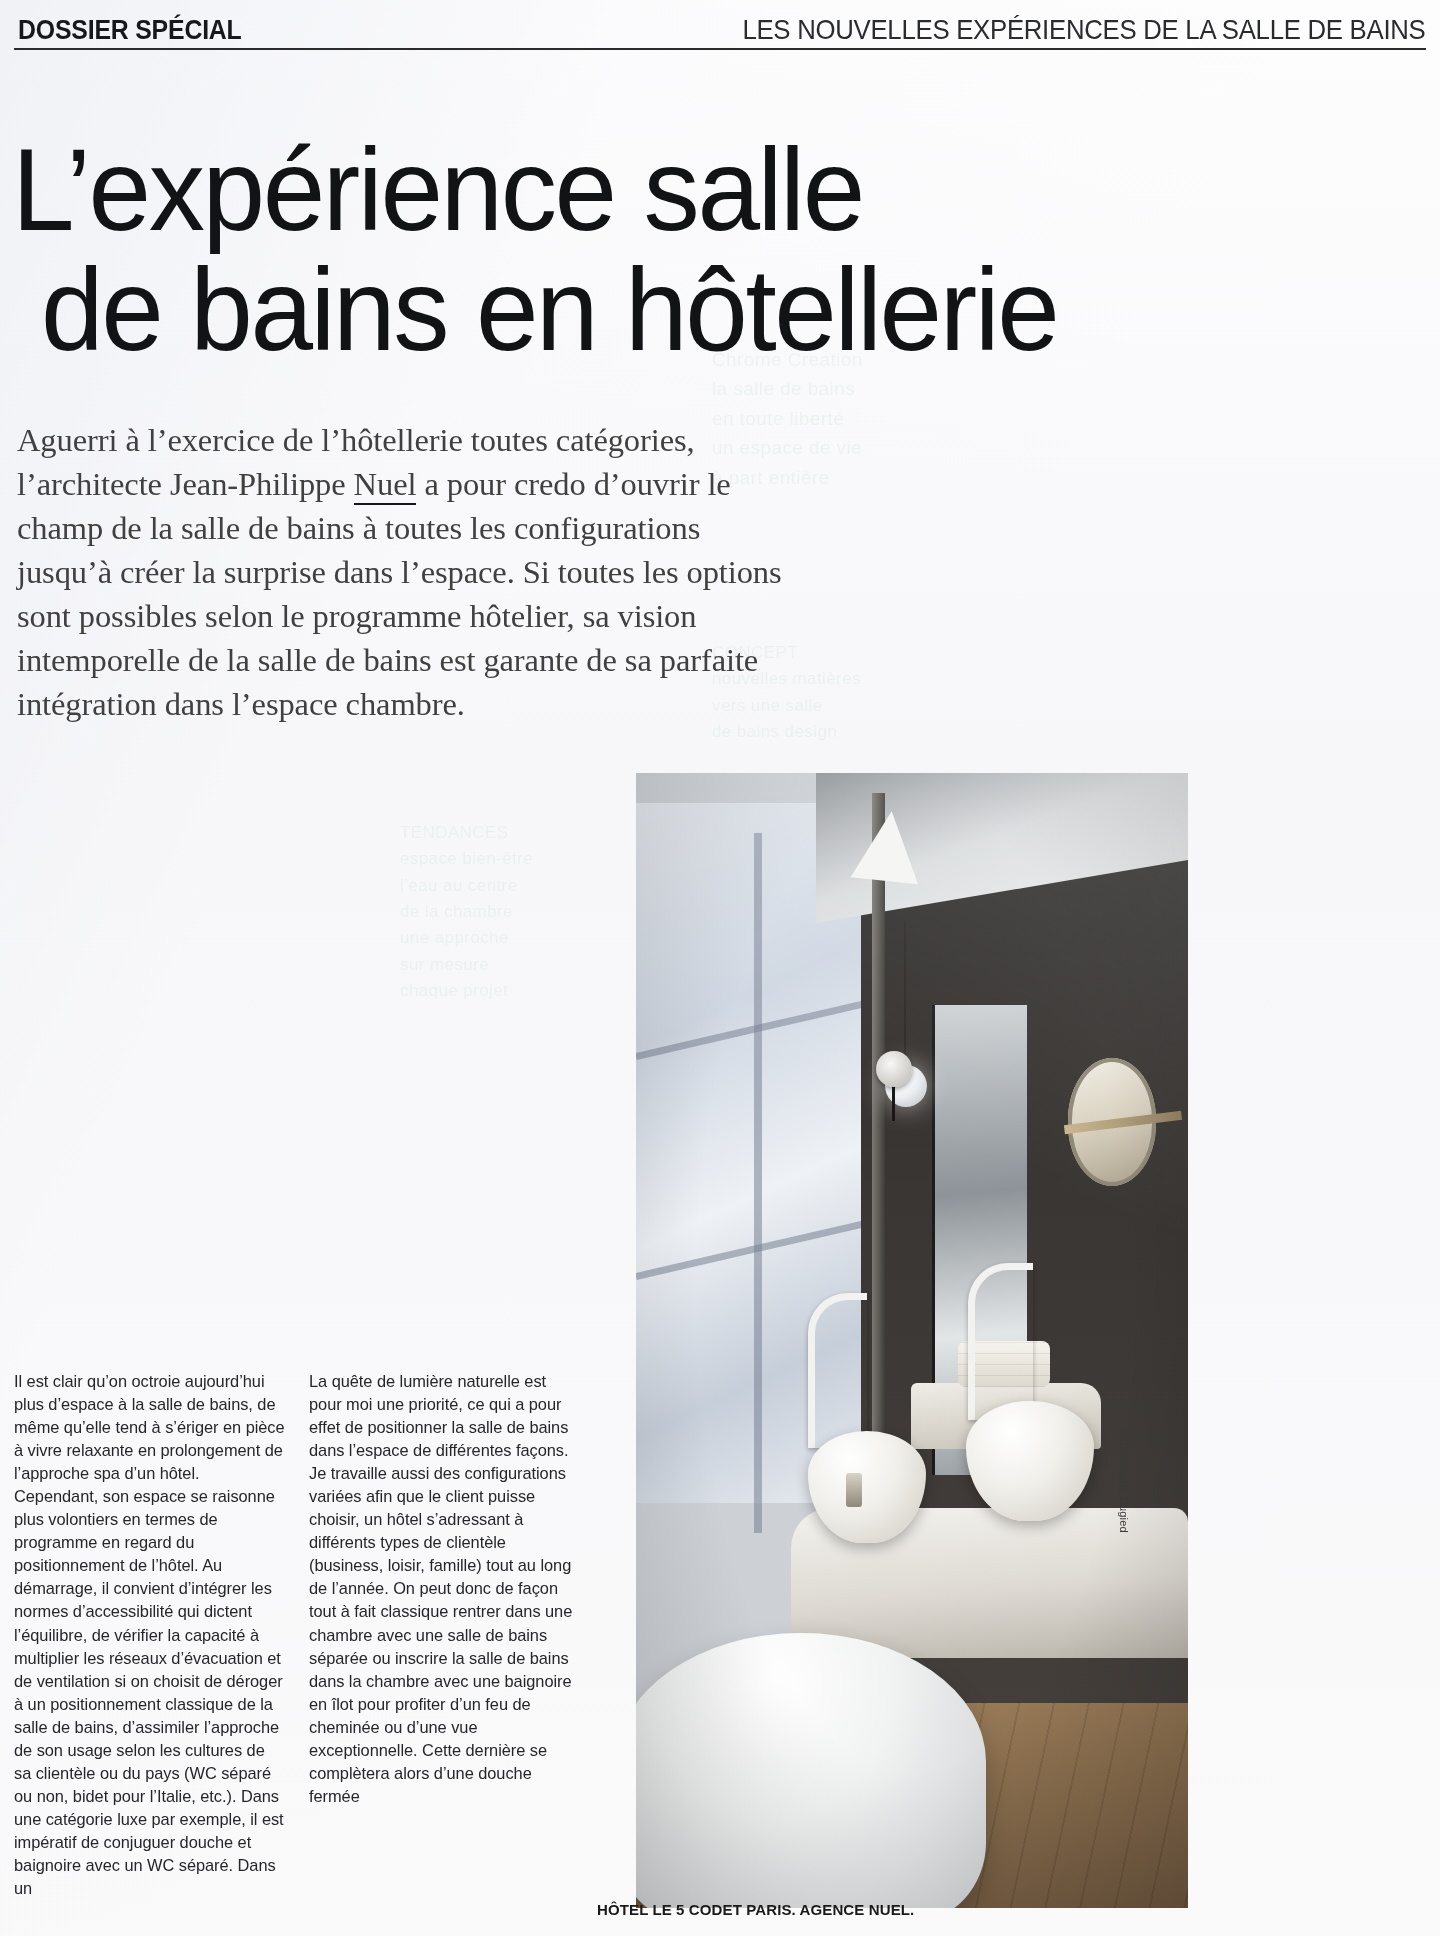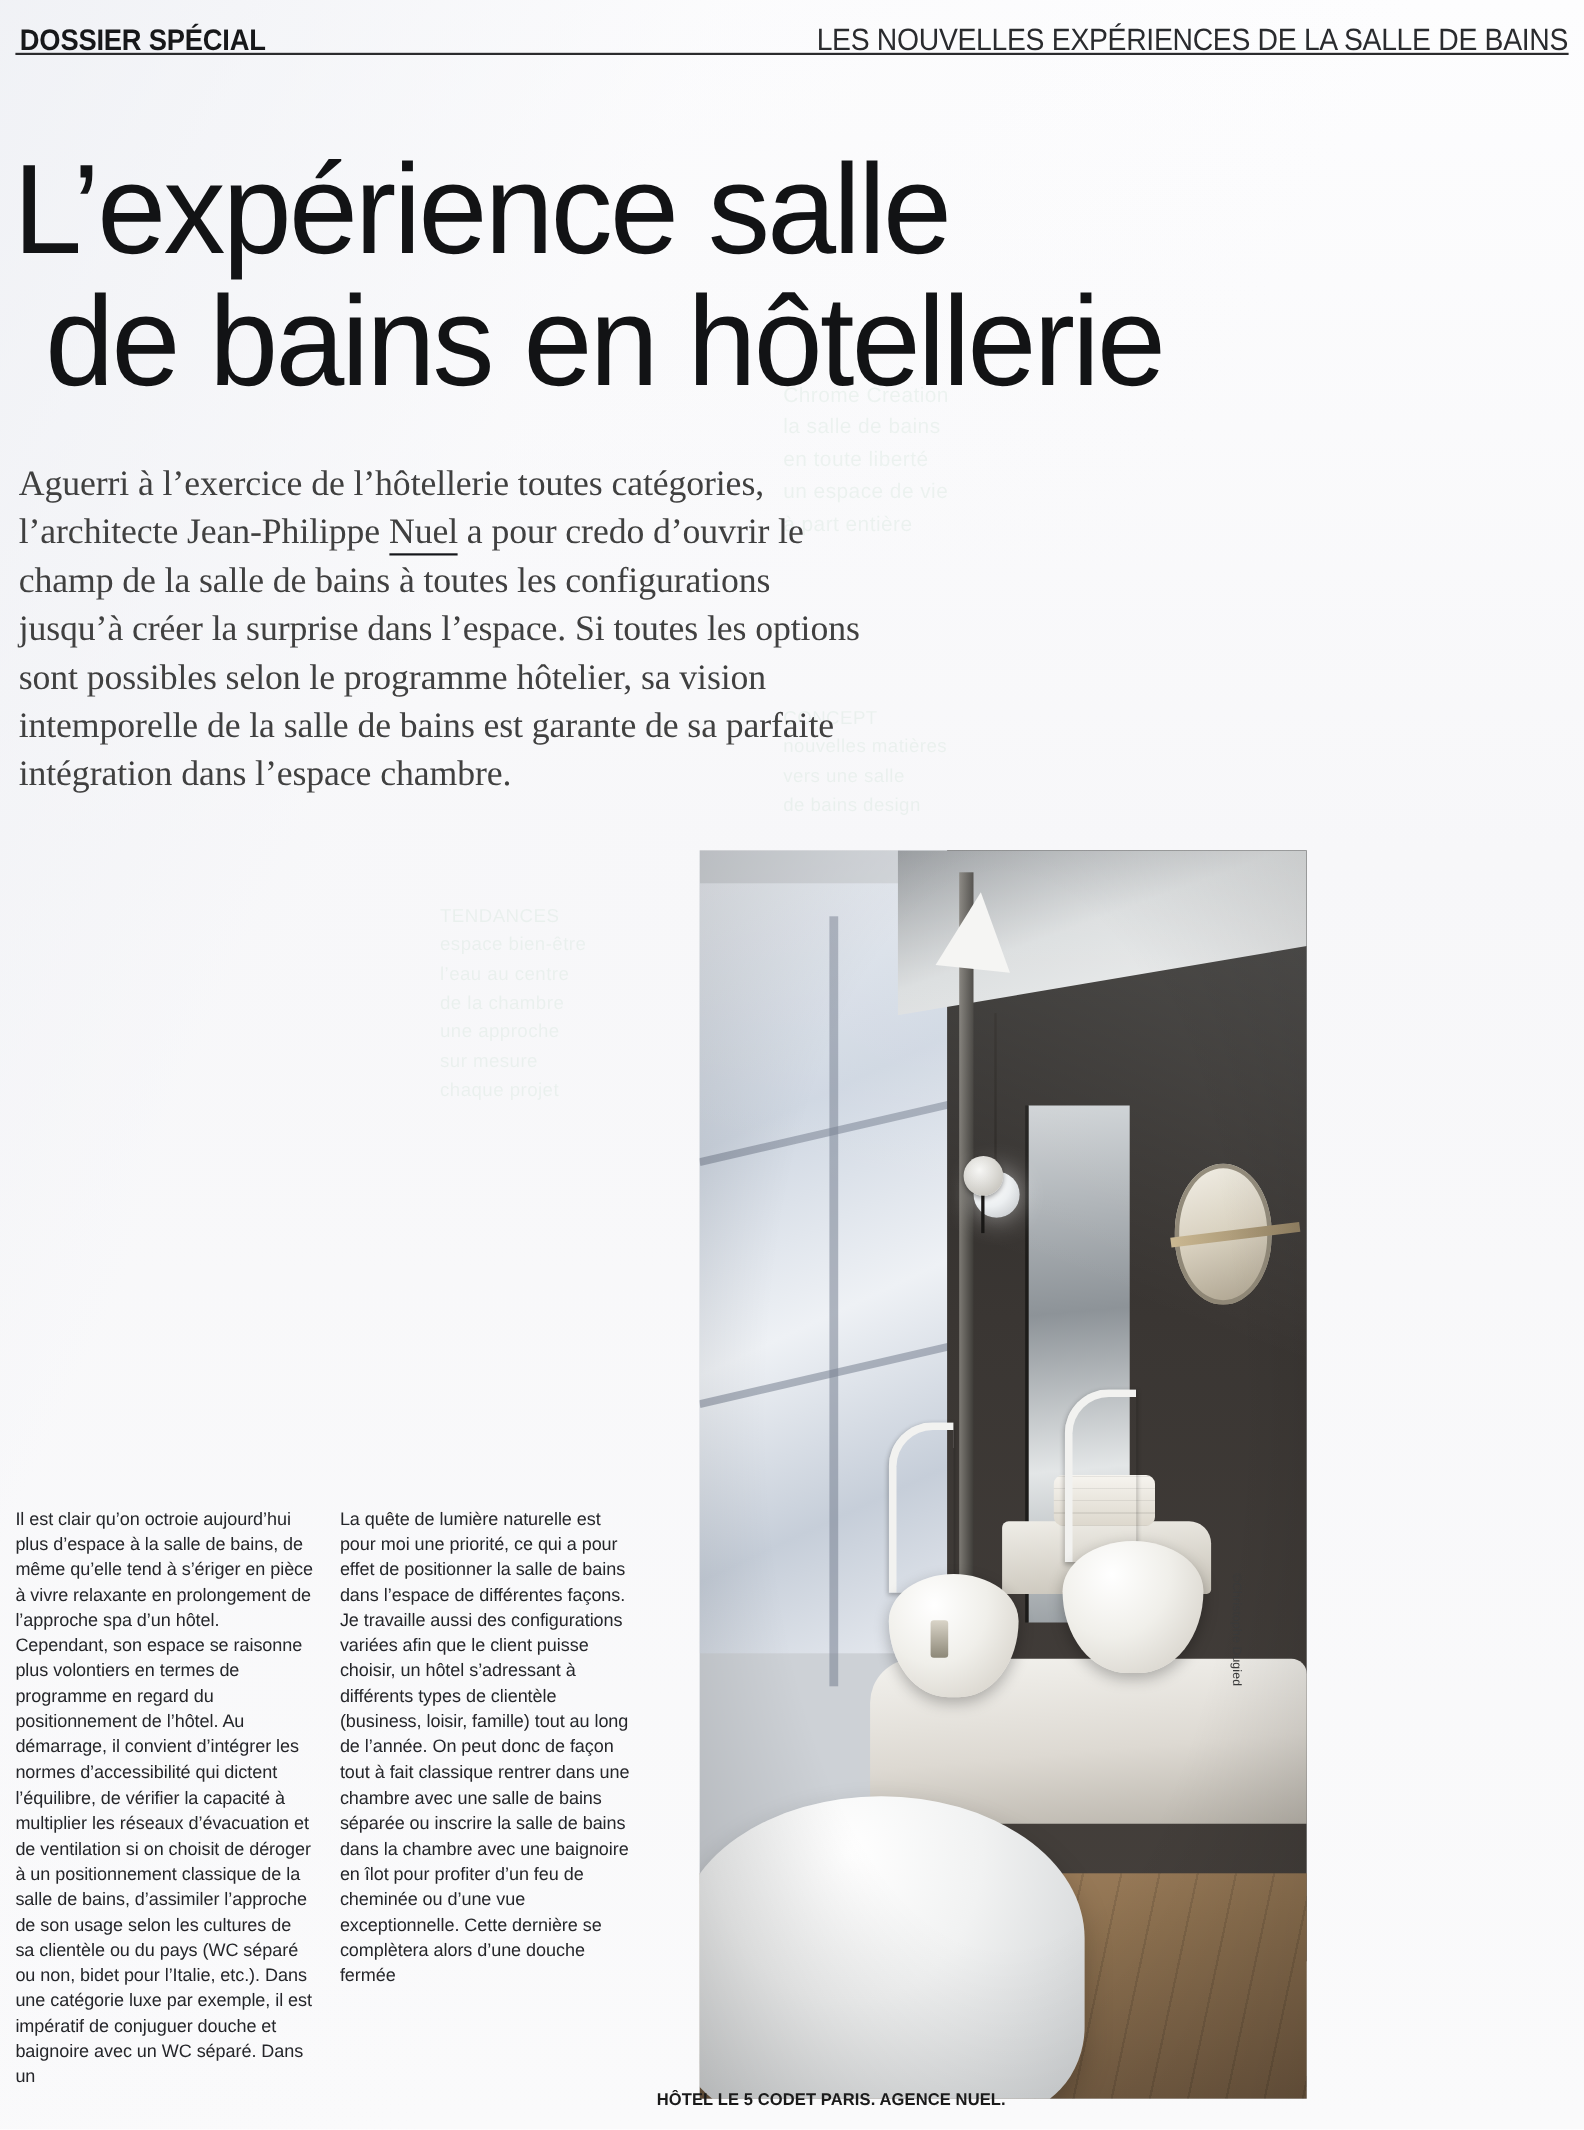--- a/index.html
+++ b/index.html
@@ -37,21 +37,21 @@
   }
 
   
   .masthead {
     position: absolute;
     top: 8px;
     left: 18px;
     right: 14px;
     height: 44px;
     display: flex;
-    align-items: flex-end;
+    align-items: center;
   }
   .dossier {
     font-weight: bold;
     font-size: 27px;
     letter-spacing: -0.2px;
     transform: scaleX(0.92);
     transform-origin: left top;
     white-space: nowrap;
     color: #17181a;
   }

